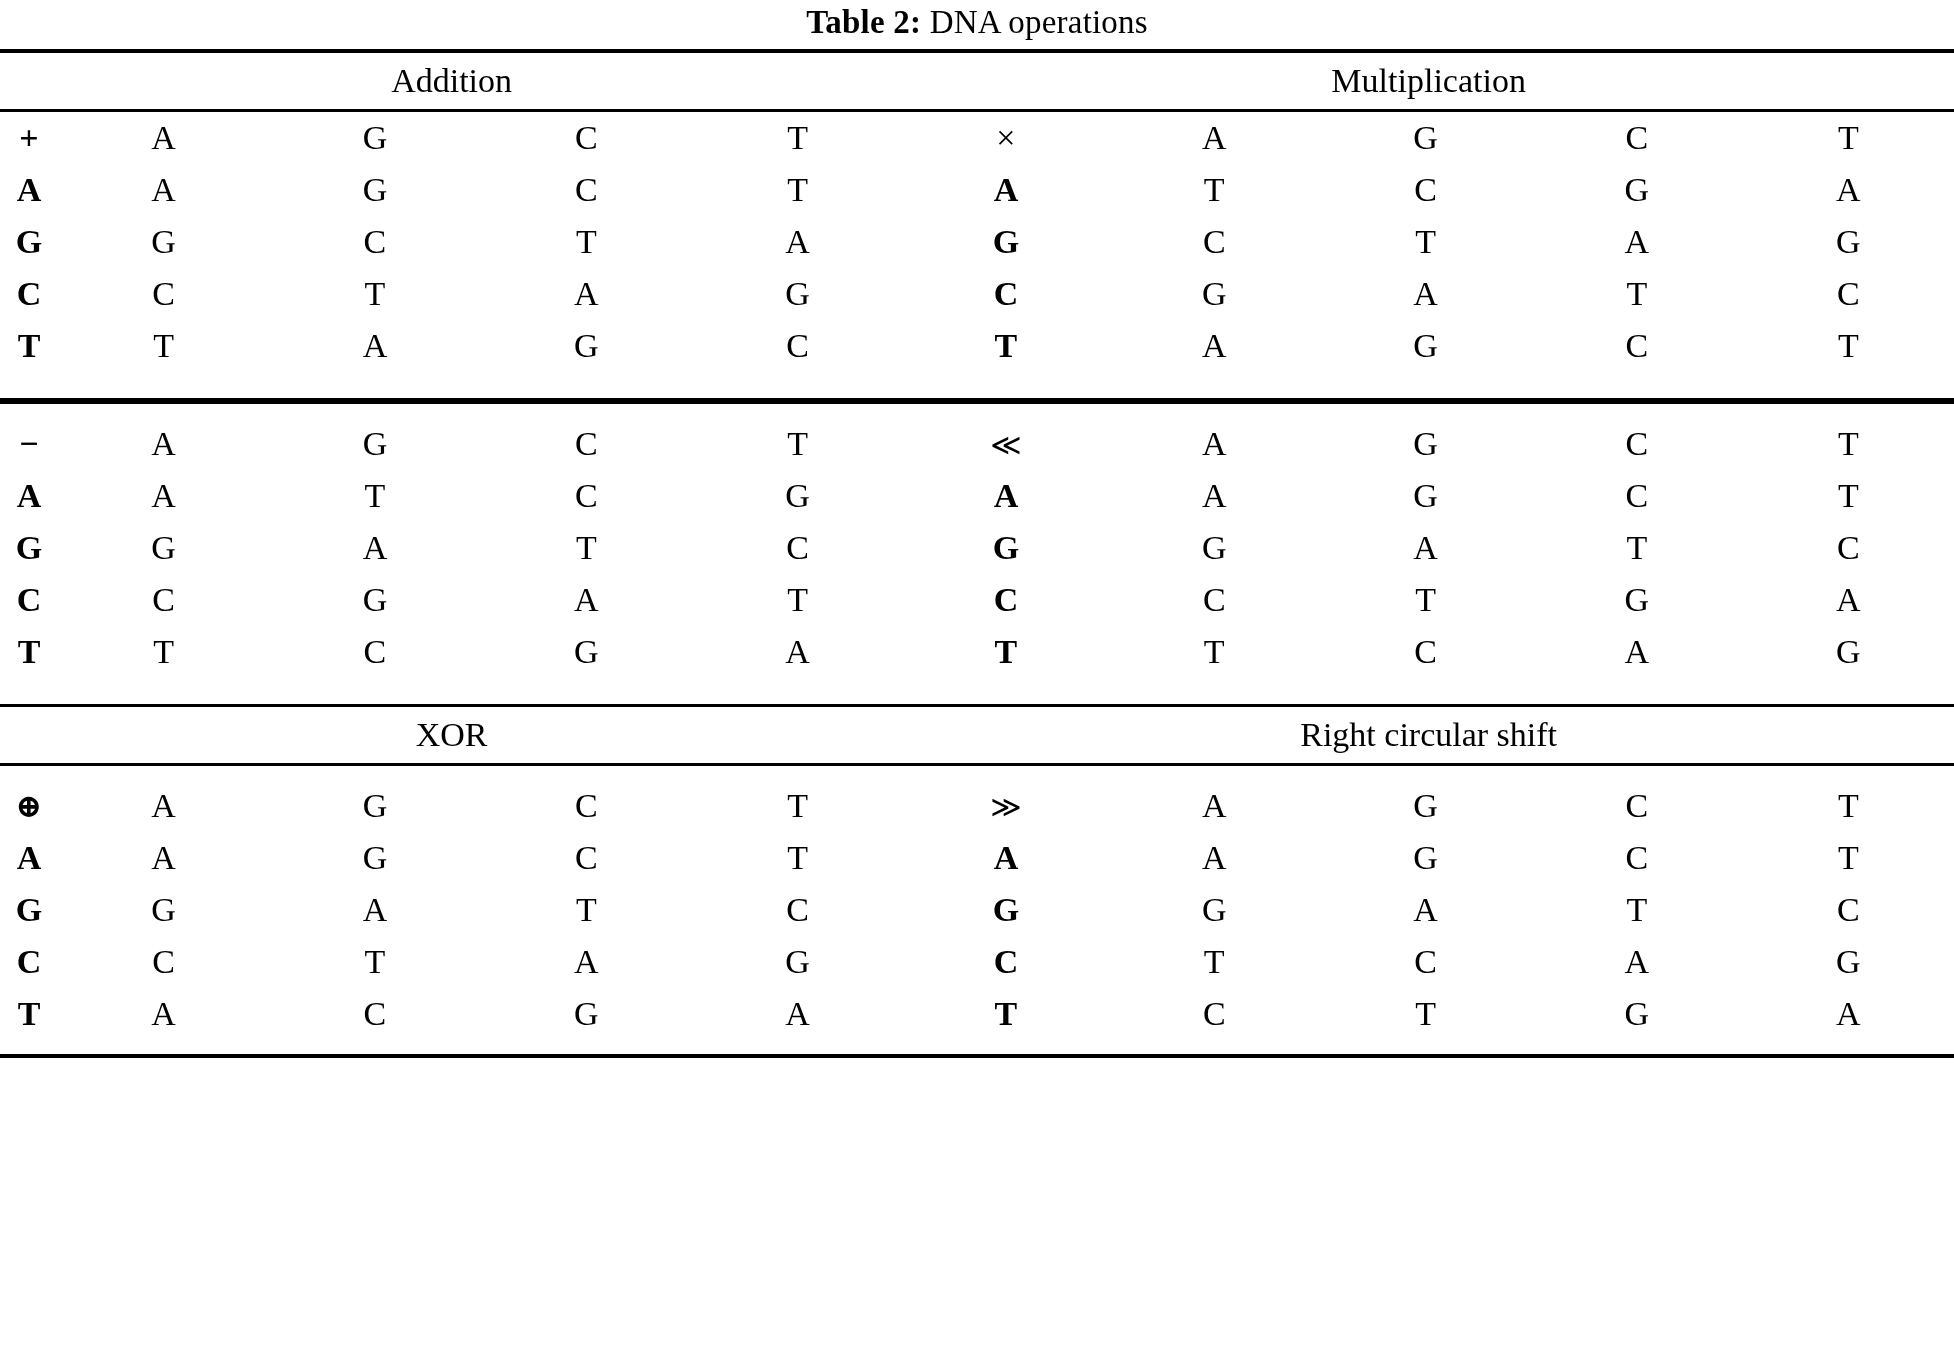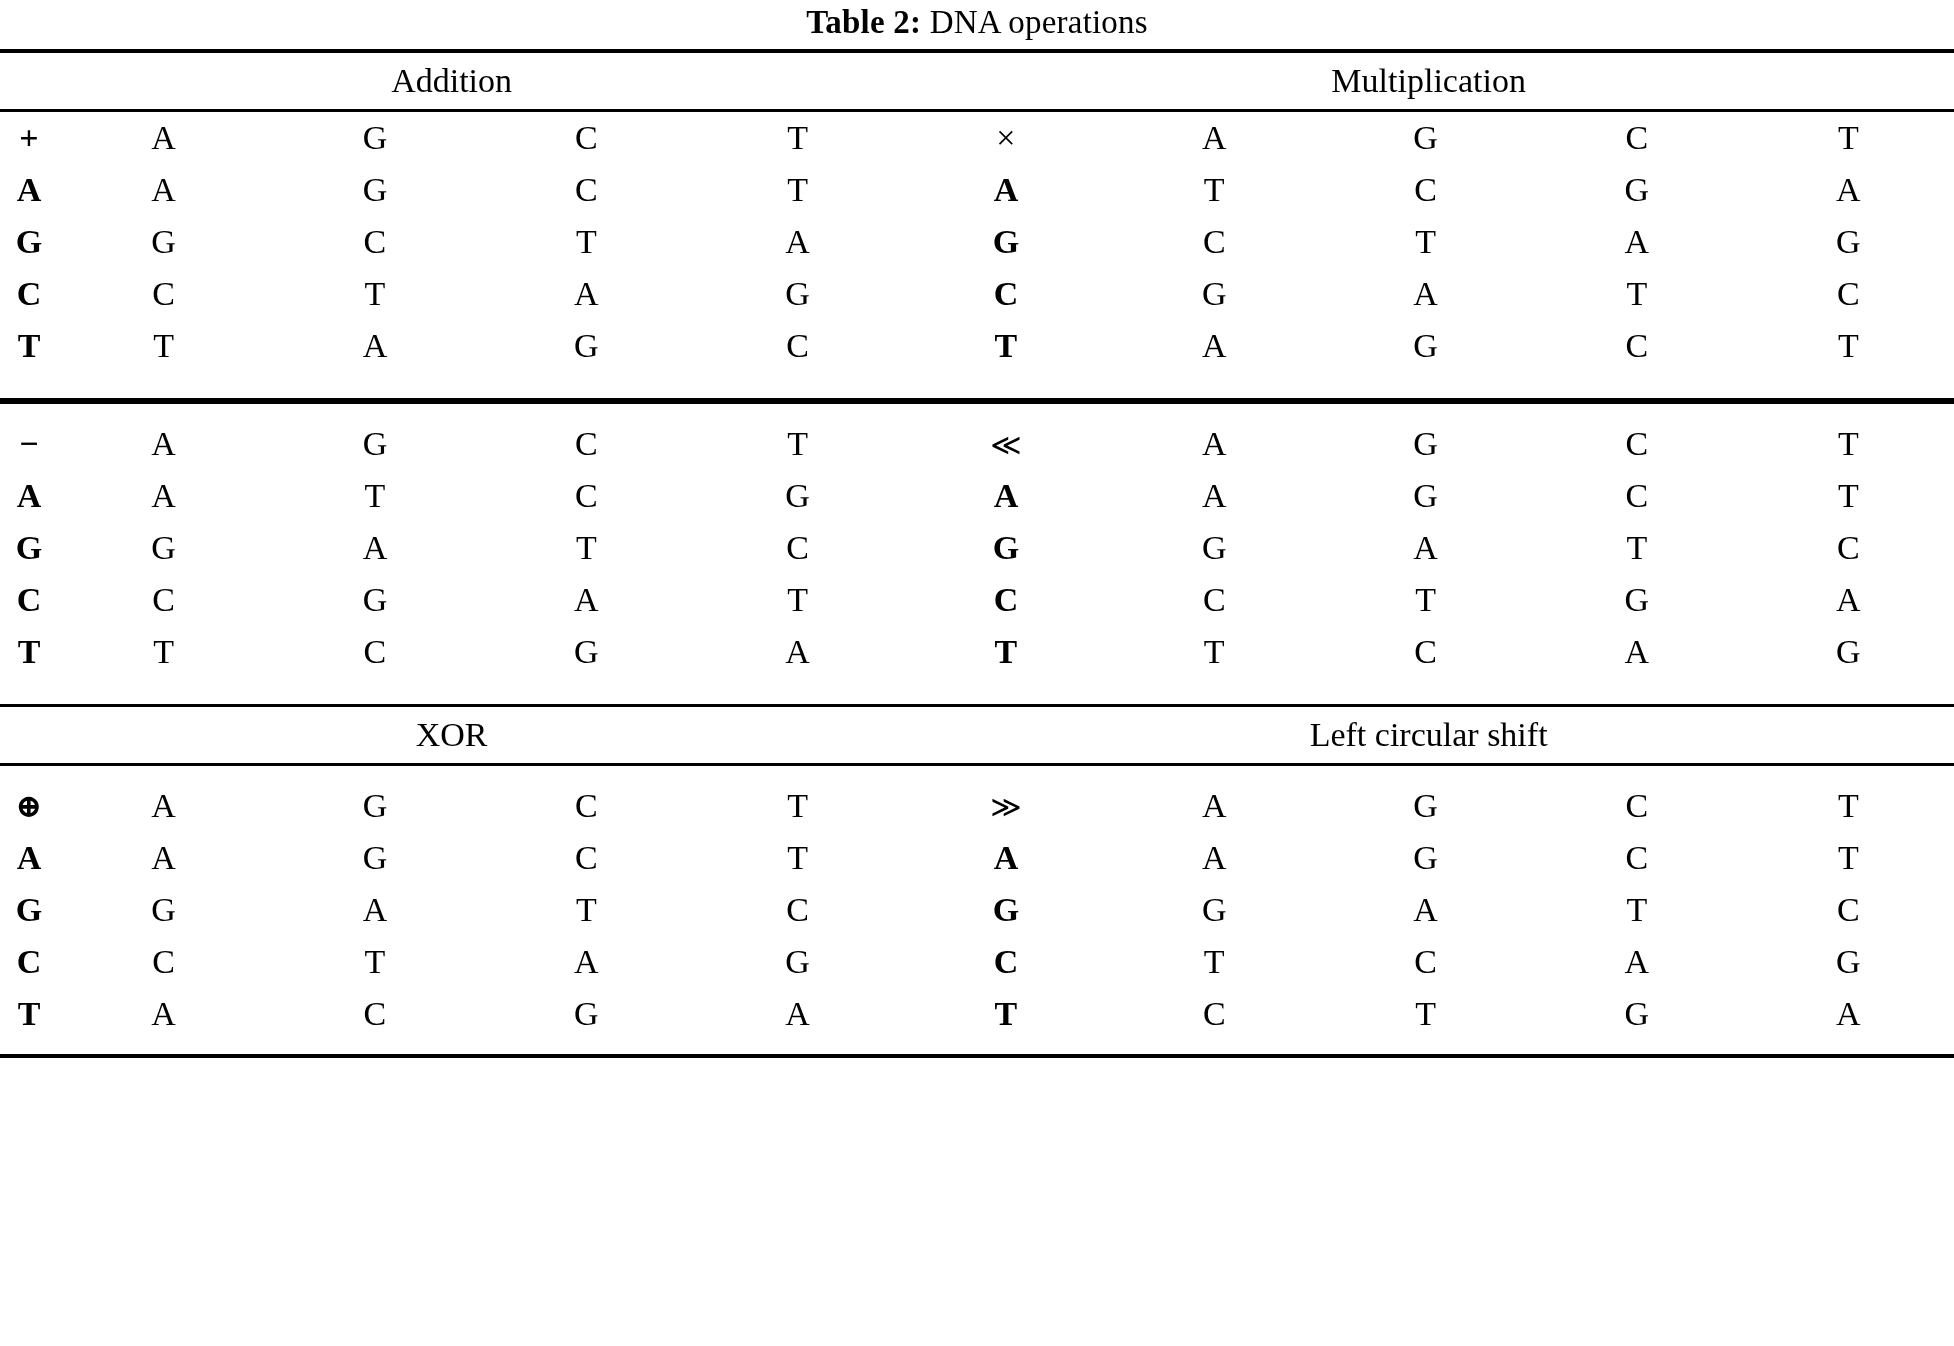--- a/index.html
+++ b/index.html
@@ -288,21 +288,21 @@
 
       <tr class="spacer-md">
           <td colspan="10"></td>
         </tr>
       <tr class="rule-mid">
         <td colspan="10"></td>
       </tr>
 
       <tr class="section-head">
         <td colspan="5">XOR</td>
-        <td colspan="5">Left circular shift</td>
+        <td colspan="5">Right circular shift</td>
       </tr>
       <tr class="rule-mid">
         <td colspan="10"></td>
       </tr>
       <tr class="spacer-sm">
           <td colspan="10"></td>
         </tr>
 
       <tr>
         <td class="op-sym"><span class="sym-xor">⊕</span></td>

